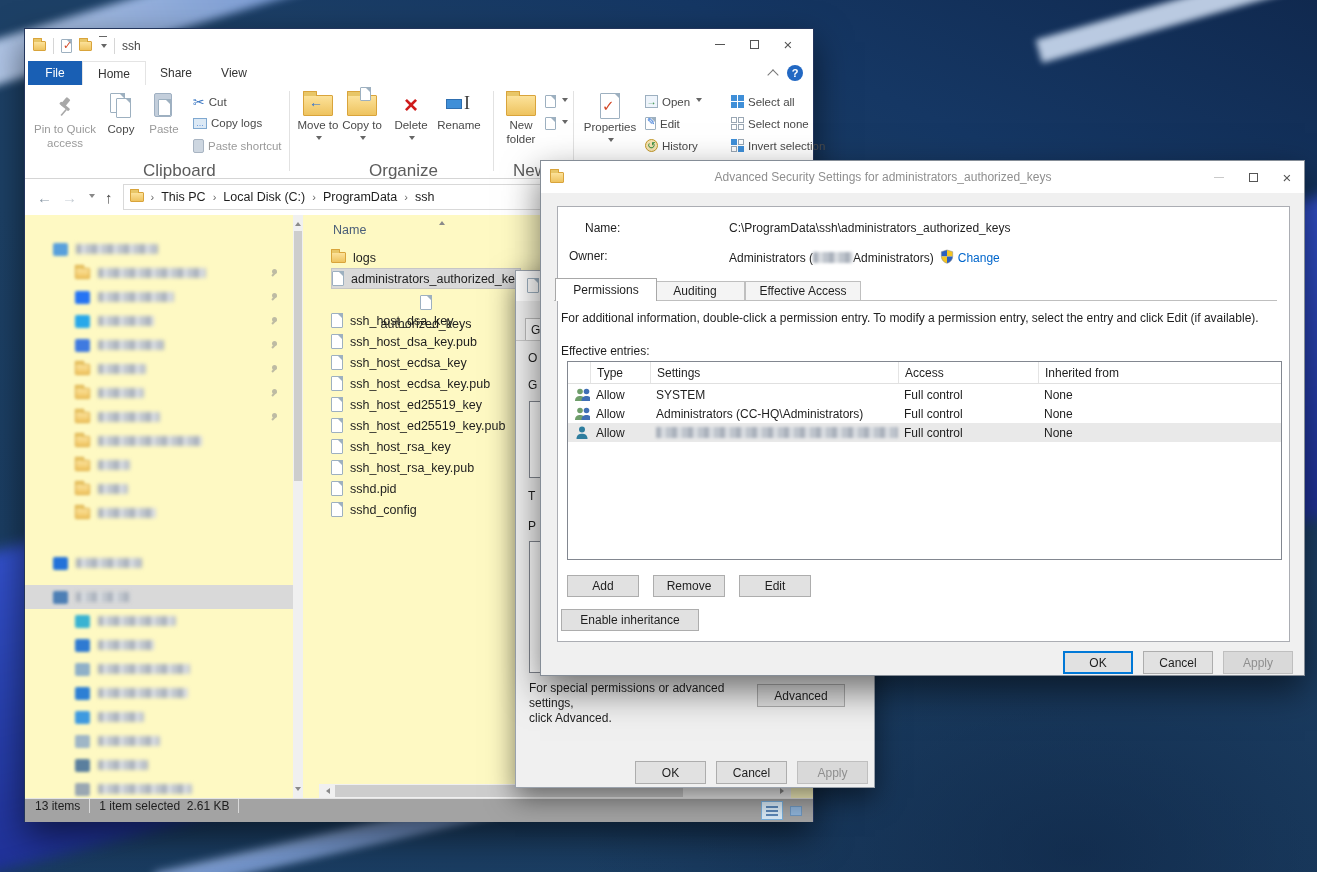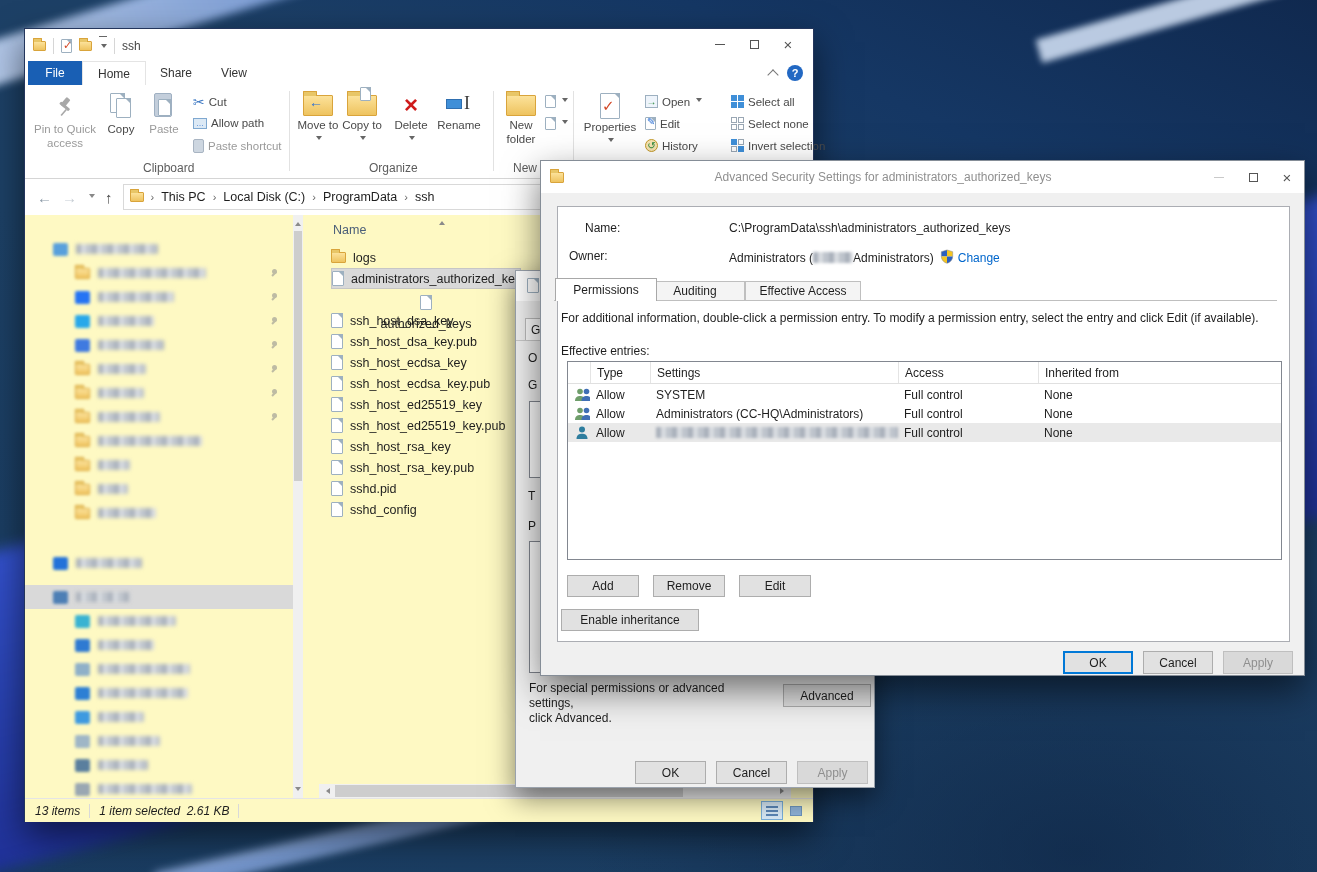--- a/index.html
+++ b/index.html
@@ -31,21 +31,21 @@
   .ftab{position:absolute;left:3px;top:0;width:54px;height:24px;background:#195fb4;color:#fff;display:flex;align-items:center;justify-content:center;}
   .rtab{position:absolute;top:0;height:24px;display:flex;align-items:center;justify-content:center;color:#333;}
   .rtab.active{border:1px solid #e4e4e4;border-bottom:none;background:#fff;}
   .ribhelp{position:absolute;right:10px;top:4px;display:flex;gap:10px;align-items:center;}
   .chev-up{width:8px;height:8px;border-left:1px solid #777;border-top:1px solid #777;transform:rotate(45deg);margin-top:3px;}
   .qmark{width:16px;height:16px;border-radius:50%;background:#2268c3;color:#fff;font-size:11px;font-weight:bold;display:flex;align-items:center;justify-content:center;}
   .ribbon{position:absolute;left:0;top:56px;width:100%;height:94px;background:#fff;border-bottom:1px solid #d5d5d5;font-size:11.5px;color:#494949;}
   .rsep{position:absolute;top:6px;width:1px;height:80px;background:#e2e2e2;}
   .rbtn{position:absolute;display:flex;flex-direction:column;align-items:center;text-align:center;line-height:1.2;}
   .rsm{position:absolute;display:flex;align-items:center;gap:4px;white-space:nowrap;}
-  .glabel{position:absolute;top:76px;font-size:12px;color:#5c5c5c;}
+  .glabel{position:absolute;top:76px;font-size:17px;color:#5c5c5c;}
   .dis{color:#9a9a9a;}
   .caret{display:inline-block;width:0;height:0;border:3px solid transparent;border-top:4px solid #666;margin-left:2px;vertical-align:middle;}
   .addr{position:absolute;left:0;top:150px;width:100%;height:36px;background:#fff;display:flex;align-items:center;font-size:13px;color:#555;}
   .navarrows{display:flex;align-items:center;gap:10px;padding:0 10px 0 12px;font-size:15px;}
   .crumbbox{height:26px;border:1px solid #d9d9d9;background:#fff;display:flex;align-items:center;padding:0 6px;font-size:12.5px;color:#1e1e1e;flex:1;margin-right:2px;}
   .crumb{padding:0 4px;}
   .csep{color:#666;font-size:11px;padding:0 3px;}
   .ebody{position:absolute;left:0;top:186px;width:100%;height:583px;background:#fef9c3;}
   .navpane{position:absolute;left:0;top:0;width:268px;height:583px;overflow:hidden;padding-top:22px;}
   .nrow{position:relative;height:24px;display:flex;align-items:center;font-size:12.5px;}
@@ -61,21 +61,21 @@
   .sbarrow{position:absolute;left:2px;width:0;height:0;border:3px solid transparent;}
   .flist{position:absolute;left:294px;top:0;width:496px;height:569px;}
   .colhdr{position:absolute;left:0;top:2px;width:240px;height:24px;color:#4a5e78;font-size:12.5px;border-right:1px solid #ececec;}
   .colhdr .sortcaret{position:absolute;left:120px;top:1px;width:0;height:0;border:3.5px solid transparent;border-bottom:4px solid #8a8a8a;}
   .colhdr .htxt{position:absolute;left:14px;top:6px;}
   .frow{position:absolute;left:12px;height:21px;display:flex;align-items:center;gap:7px;font-size:12.5px;color:#1e1e1e;width:190px;}
   .frow.sel{background:#d9d9d9;border:1px solid #c6c6c6;}
   .hsb{position:absolute;left:294px;top:569px;width:472px;height:14px;background:#f0f0f0;}
   .hsb .thumb{position:absolute;left:16px;top:1px;width:348px;height:12px;background:#cdcdcd;}
   .hsarrow{position:absolute;top:4px;width:0;height:0;border:3.5px solid transparent;}
-  .status{position:absolute;left:0;top:769px;width:100%;height:24px;background:#fef9c3;border-top:1px solid #e5e5e5;font-size:12px;color:#1e1e1e;display:flex;align-items:center;font-style:italic;}
+  .status{position:absolute;left:0;top:769px;width:100%;height:24px;background:#a3a3a3;border-top:1px solid #e5e5e5;font-size:12px;color:#1e1e1e;display:flex;align-items:flex-start;}
   .stsep{width:1px;height:14px;background:#d9d9d9;margin:0 9px;}
   .viewbtns{position:absolute;right:6px;top:2px;display:flex;gap:2px;}
   .vbtn{width:22px;height:19px;display:flex;align-items:center;justify-content:center;}
   .vbtn.on{background:#d8eaf7;border:1px solid #7ab0dc;}
   .vlines{width:12px;height:10px;background:repeating-linear-gradient(180deg,#5b87b8 0 2px,transparent 2px 4px);}
   .vthumb{width:12px;height:10px;background:#8fb3d8;border:1px solid #6e96bf;}
 
   
   .ifol{position:relative;width:16px;height:11px;background:linear-gradient(180deg,#fce29a,#eec35f);border:1px solid #d9a43b;border-radius:1px;flex:none;}
   .ifol::before{content:"";position:absolute;left:-1px;top:-4px;width:7px;height:3px;background:#e8c667;border:1px solid #d9a43b;border-bottom:none;border-radius:1px 1px 0 0;}
@@ -203,21 +203,21 @@
           <span class="idoc" style="position:absolute;left:6px;top:8px;width:13px;height:17px"></span>
         </span>
         <span>Paste</span>
       </div>
       <div class="rsm" style="left:168px;top:10px">
           <span class="scis">✂</span>
           <span>Cut</span>
         </div>
       <div class="rsm" style="left:168px;top:32px">
           <span style="display:inline-block;width:14px;height:11px;background:#dce9f5;border:1px solid #7fa8d0;font-size:8px;color:#2b6fd4;line-height:9px;text-align:center">…</span>
-          <span>Allow path</span>
+          <span>Copy logs</span>
         </div>
       <div class="rsm dis" style="left:168px;top:54px">
           <span style="display:inline-block;width:11px;height:14px;background:#cdd6e0;border:1px solid #a8b4c2;border-radius:2px"></span>
           <span>Paste shortcut</span>
         </div>
       <div class="glabel" style="left:118px">Clipboard</div>
       <div class="rsep" style="left:264px"></div>
 
       <div class="rbtn" style="left:272px;top:6px;width:42px">
         <span class="ic" style="height:28px;position:relative;width:32px">
@@ -584,21 +584,21 @@
     <div class="ptabline"></div>
     <div id="pfrags">
         <div class="pfrag" style="top: 80px;">O</div>
         <div class="pfrag" style="top: 107px;">G</div>
         <div class="pfrag" style="top: 218px;">T</div>
         <div class="pfrag" style="top: 248px;">P</div>
       </div>
     <div class="plist" style="left:13px;top:130px;width:330px;height:77px"></div>
     <div class="plist" style="left:13px;top:270px;width:333px;height:132px"></div>
     <div class="pnote"><span>For special permissions or advanced settings,</span><br><span>click Advanced.</span></div>
-    <div class="btn" style="left:267px;top:413px;width:88px;height:23px">
+    <div class="btn" style="left:241px;top:413px;width:88px;height:23px">
         <span>Advanced</span>
       </div>
     <div class="btn" style="left:119px;top:490px;width:71px;height:23px">
         <span>OK</span>
       </div>
     <div class="btn" style="left:200px;top:490px;width:71px;height:23px">
         <span>Cancel</span>
       </div>
     <div class="btn disabled" style="left:281px;top:490px;width:71px;height:23px">
         <span>Apply</span>

